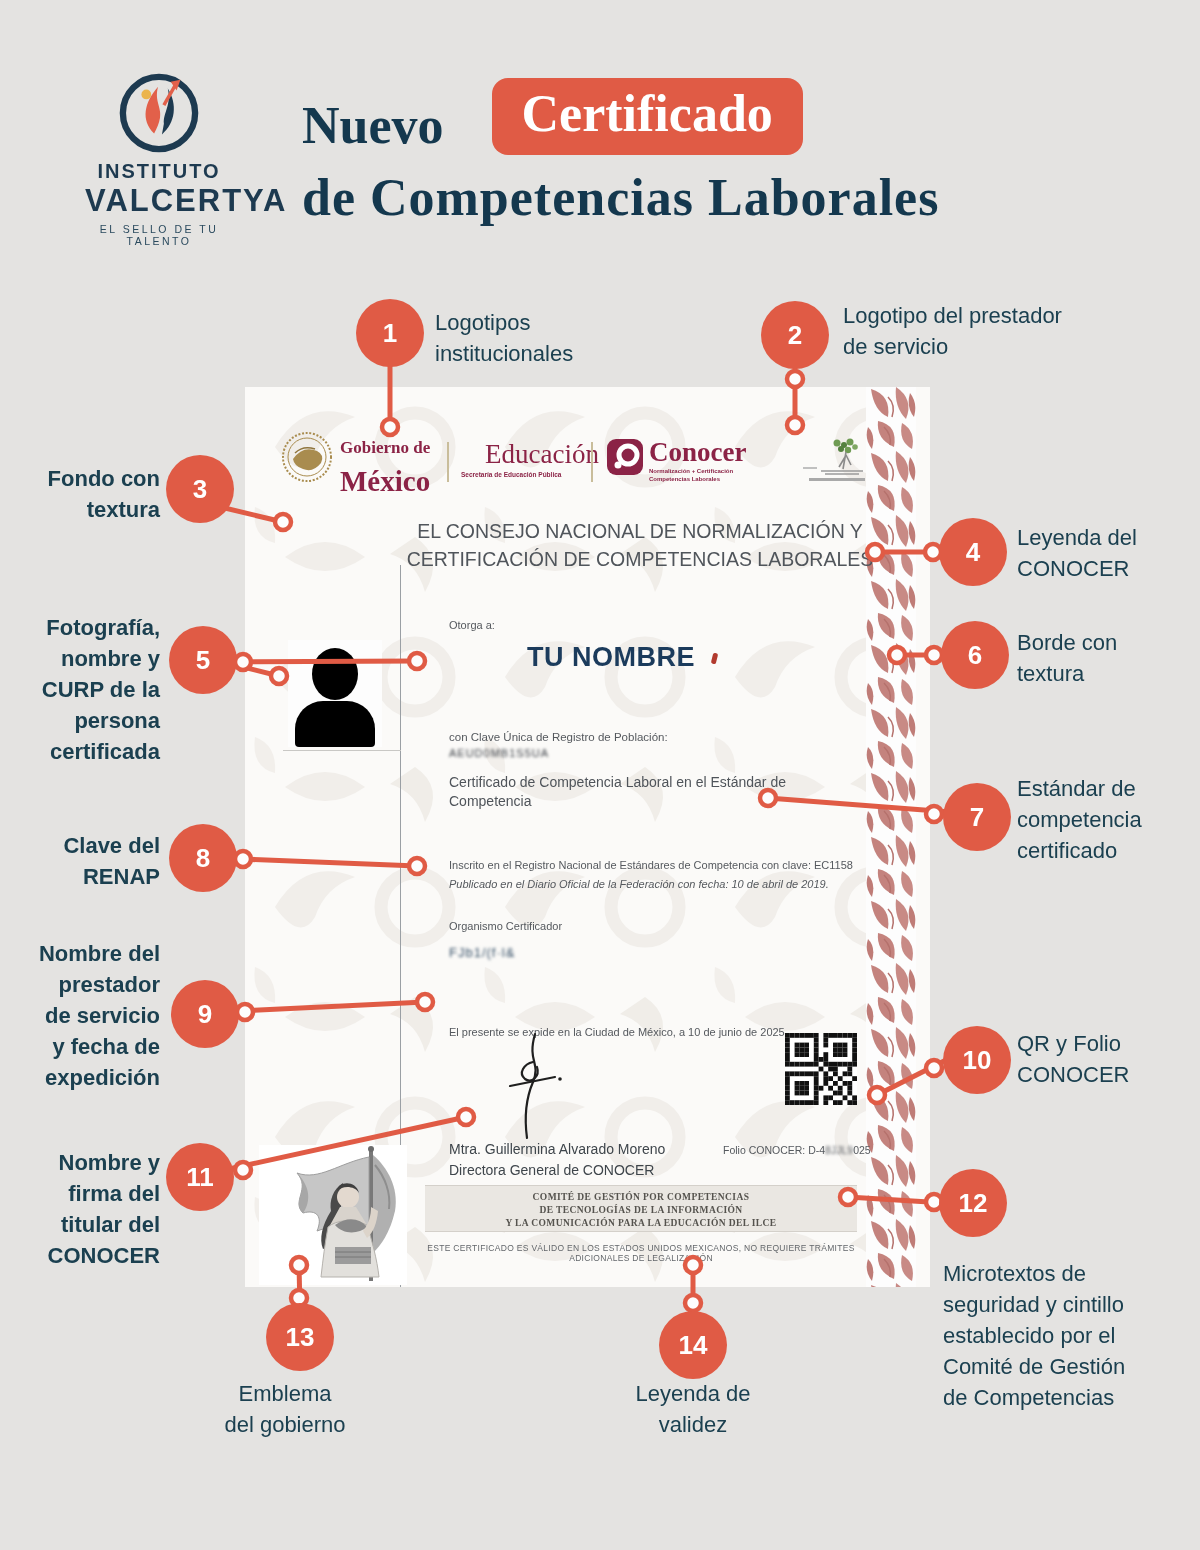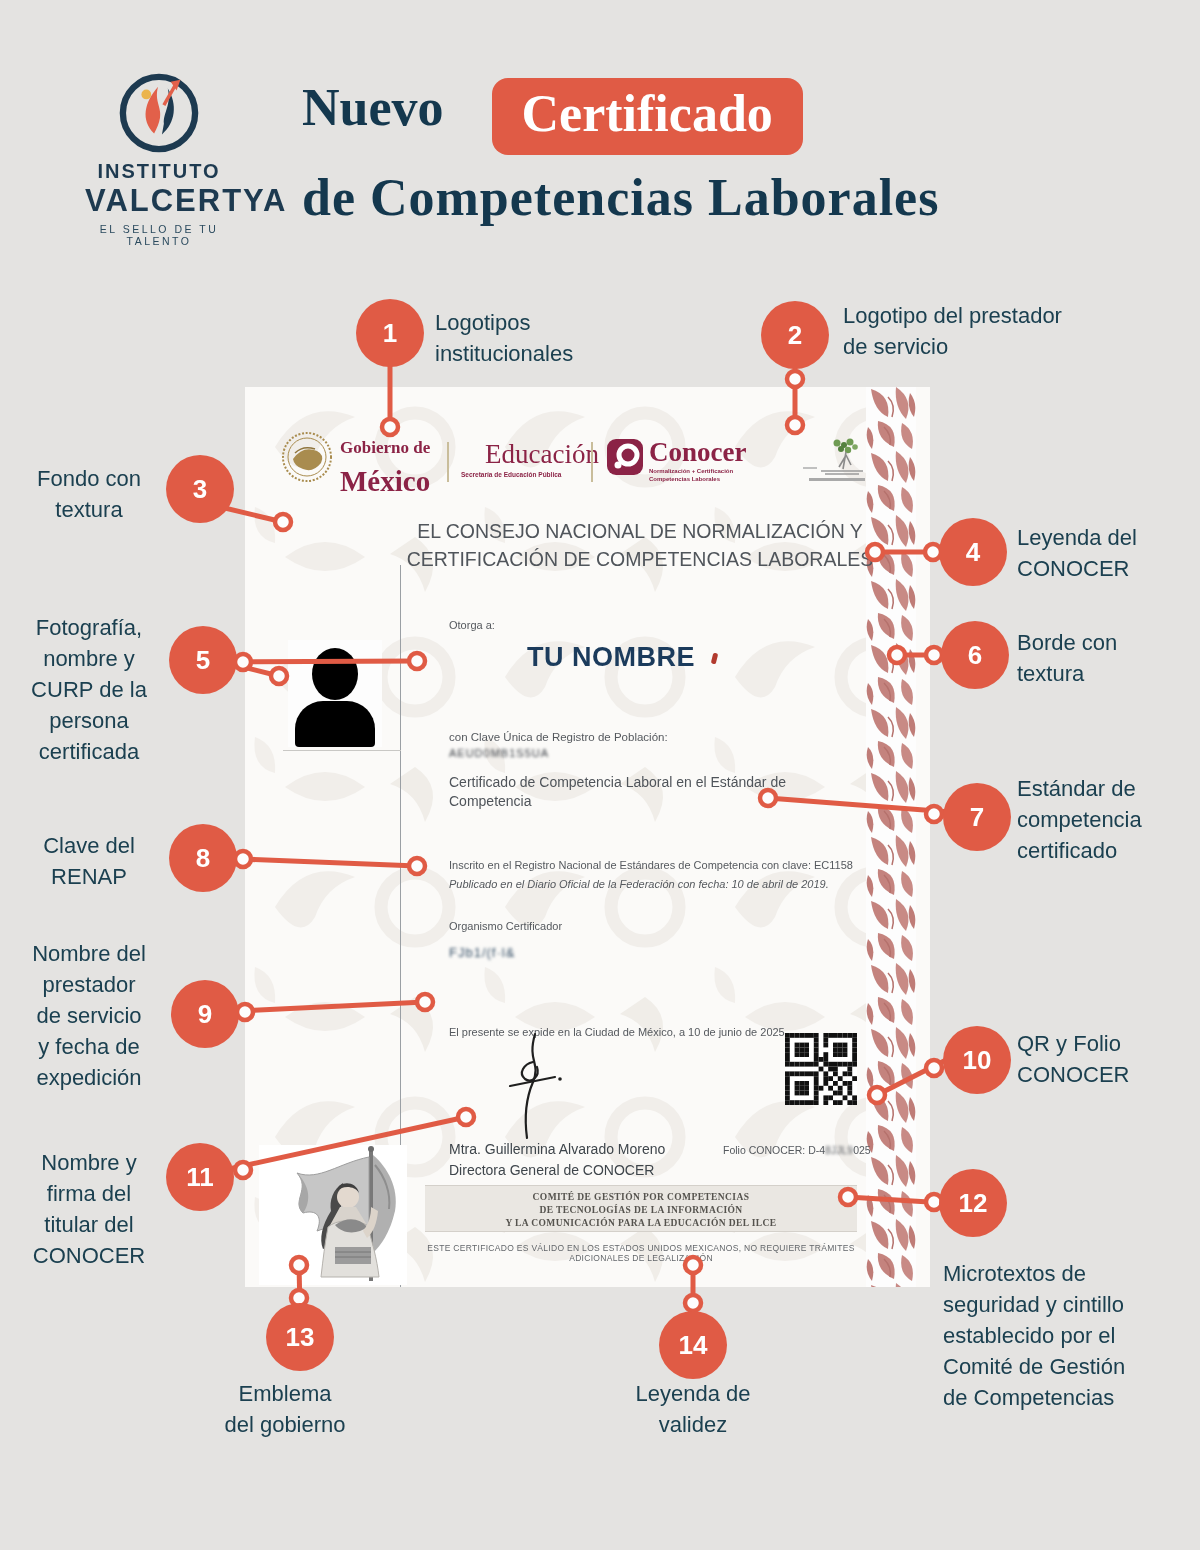--- a/index.html
+++ b/index.html
@@ -4,21 +4,21 @@
 <style>
   html,body{margin:0;padding:0;}
   #canvas{position:relative;width:1200px;height:1550px;background:#E4E3E1;overflow:hidden;
           font-family:"Liberation Sans",sans-serif;}
 
   
   .brand{position:absolute;left:85px;top:72px;width:148px;text-align:center;color:#1D3A50;}
   .brand .bname1{font-size:20px;font-weight:bold;letter-spacing:2px;margin-top:6px;}
   .brand .bname2{font-size:31px;font-weight:bold;letter-spacing:2px;margin-top:0px;text-align:right;}
   .brand .btag{font-size:10.5px;letter-spacing:2.5px;margin-top:4px;color:#2A4A5E;}
-  .title-row{position:absolute;left:302px;top:78px;display:flex;align-items:flex-start;}
+  .title-row{position:absolute;left:302px;top:78px;display:flex;align-items:flex-end;}
   .t-nuevo{font-family:"Liberation Serif",serif;font-weight:bold;font-size:52px;color:#14384E;}
   .t-box{margin-left:48px;background:#E05B45;color:#fff;border-radius:16px;padding:6px 30px 12px 30px;
          font-family:"Liberation Serif",serif;font-weight:bold;font-size:52px;}
   .t-line2{position:absolute;left:302px;top:168px;font-family:"Liberation Serif",serif;font-weight:bold;
            font-size:52px;color:#14384E;letter-spacing:1px;}
 
   
   .cert{position:absolute;left:245px;top:387px;width:685px;height:900px;background:#FBFAF8;}
   .cert .texture{position:absolute;left:0;top:0;}
   .cert .borderstrip{position:absolute;left:621px;top:0;}
@@ -73,21 +73,21 @@
           line-height:13px;color:#55534E;letter-spacing:0.4px;white-space:pre-line;padding-top:5px;box-sizing:border-box;}
   .validity{position:absolute;left:180px;top:856px;width:432px;text-align:center;font-size:8.5px;
             color:#63676B;letter-spacing:0.3px;}
   .emblem{position:absolute;left:14px;top:758px;width:148px;height:140px;background:#fff;}
 
   
   .overlay{position:absolute;left:0;top:0;z-index:5;pointer-events:none;}
   .co{position:absolute;width:68px;height:68px;border-radius:50%;background:#E05B45;color:#fff;
       display:flex;align-items:center;justify-content:center;font-size:26px;font-weight:bold;z-index:6;}
   .lbl{position:absolute;font-size:22px;line-height:31px;color:#1B4050;white-space:pre-line;z-index:6;}
-  .lbl.r{text-align:center;}
+  .lbl.r{text-align:right;font-weight:bold;}
   .lbl.c{text-align:center;}
 </style>
 </head>
 <body>
 
 <div id="canvas">
 
   <div class="brand">
     <svg width="82" height="82" viewBox="0 0 84 84" style="display:block;margin:0 auto;">
       <circle cx="42" cy="42" r="37" fill="none" stroke="#1D3A50" stroke-width="6.5"></circle>

